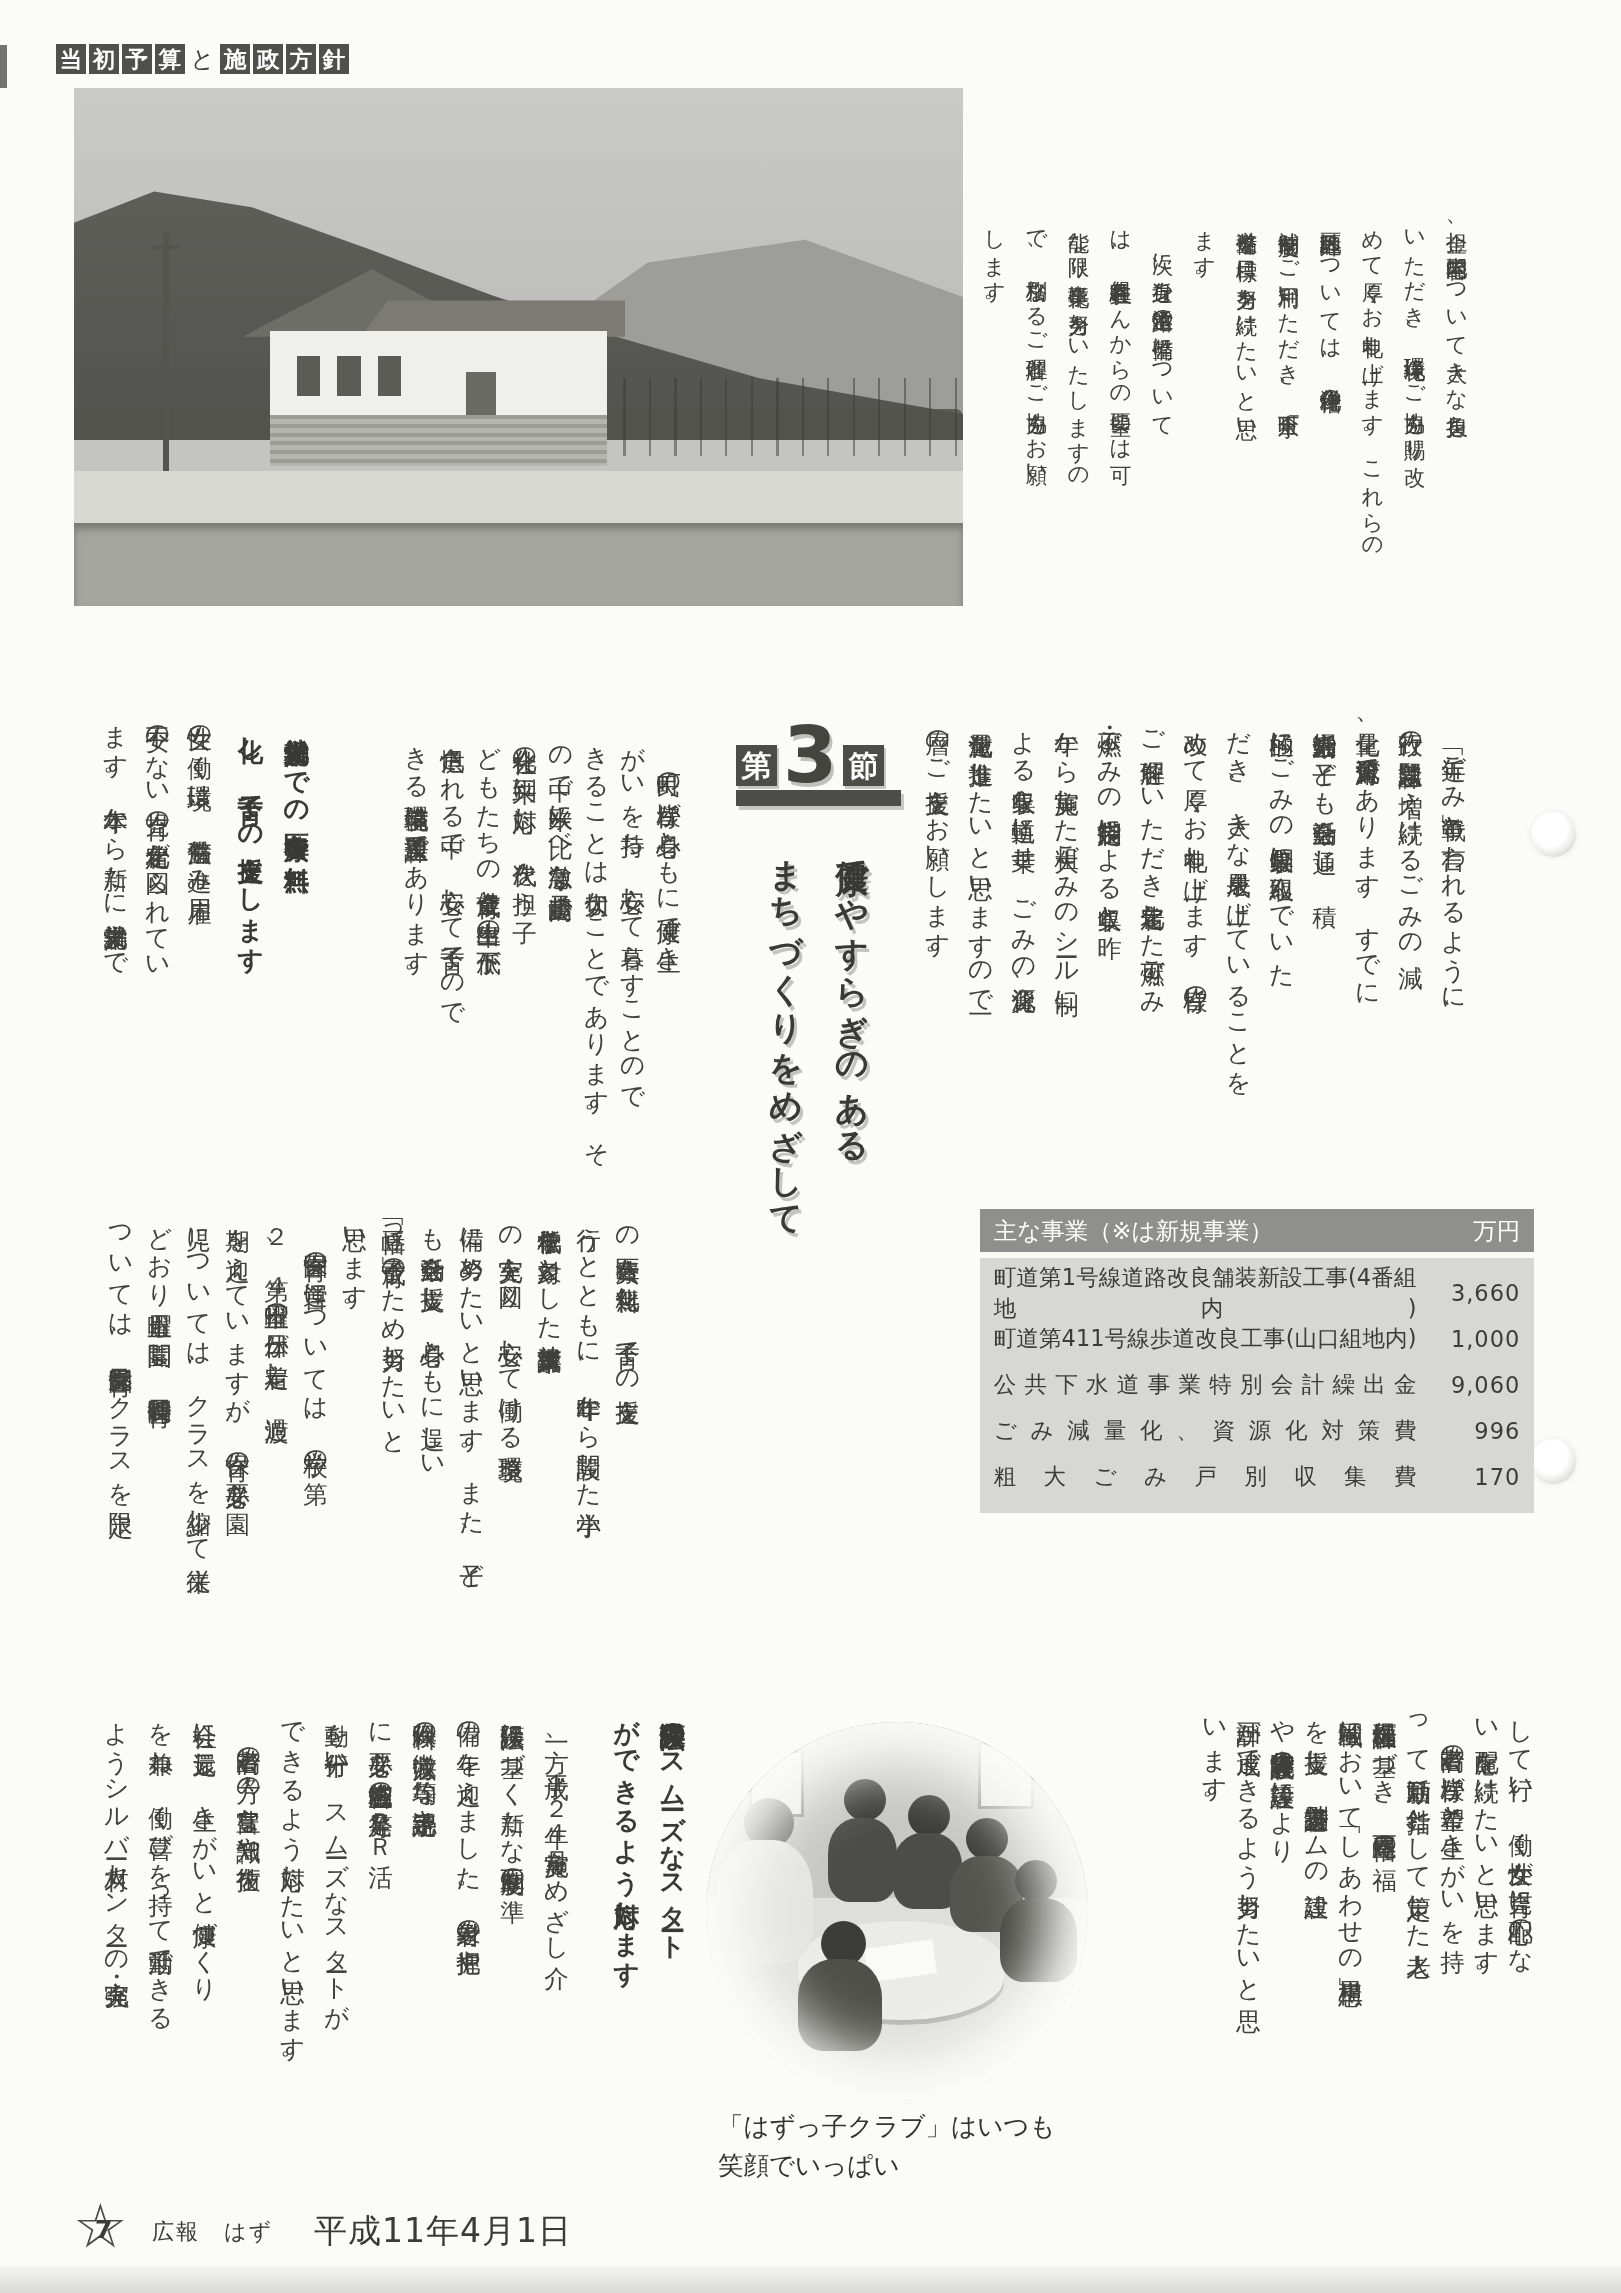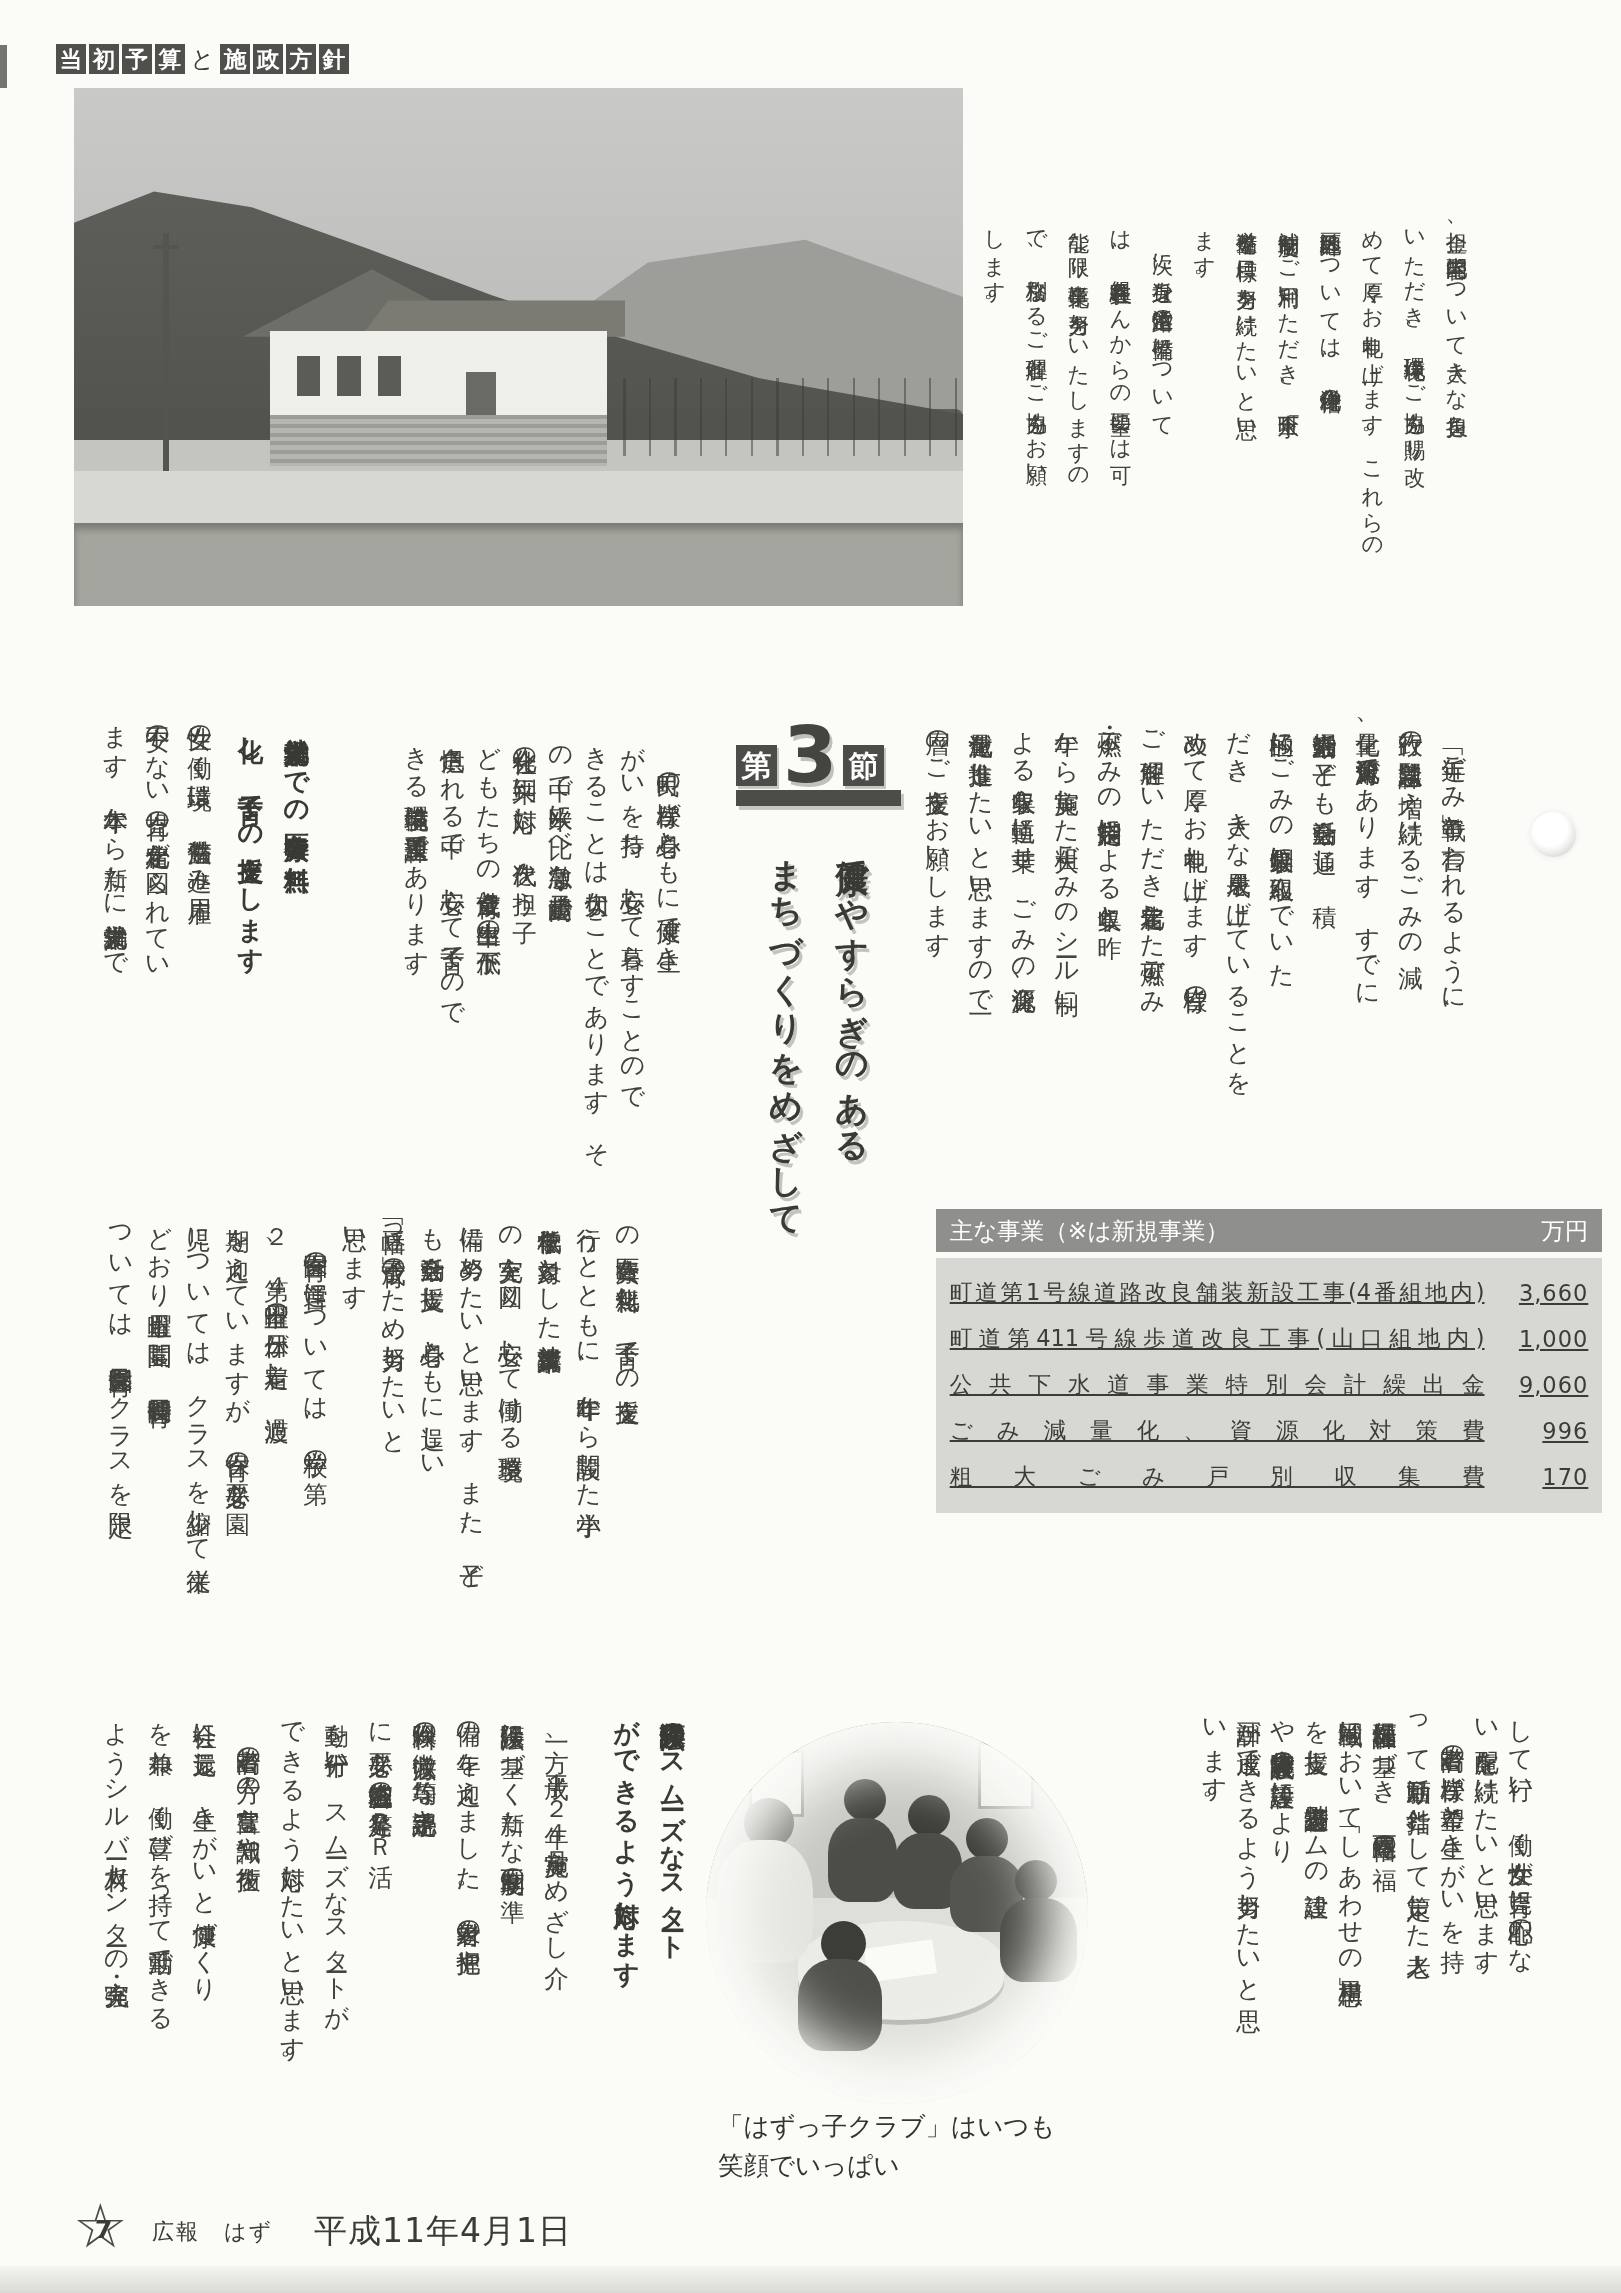--- a/index.html
+++ b/index.html
@@ -63,27 +63,27 @@
   .p1-house::after{content:"";position:absolute;left:0;bottom:0;width:100%;height:38%;
           background:repeating-linear-gradient(180deg,#9d9d97 0 3.9px,#b6b6b0 3.9px 8.8px);}
   .p1-win{top:18%;width:7%;height:30%;background:#5c5c56;}
   .p1-door{left:58%;top:30%;width:9%;height:52%;background:#6a6a64;}
   .p1-pole{left:10%;top:28%;width:5.9px;height:46%;background:#55554f;}
   .p1-pole::after{content:"";position:absolute;left:-9.8px;top:11.8px;width:25.5px;height:3.9px;background:#55554f;}
   .caption1{position:absolute;left:74px;top:619px;width:889px;text-align:center;
           font-family:"DejaVu Sans",sans-serif;font-size:24.5px;color:#333330;}
 
   
-  .btable{position:absolute;left:936px;top:1209px;width:666px;
+  .btable{position:absolute;left:980px;top:1209px;width:554px;
           font-family:"DejaVu Sans",sans-serif;}
   .thead{display:flex;justify-content:space-between;align-items:center;height:43px;
           background:#8f8f8d;color:#ffffff;font-size:23.5px;padding:0 13.7px;}
   .tbody{background:#d7d7d4;margin-top:5.9px;padding:11.8px 13.7px 13.7px;}
   .trow{display:flex;justify-content:space-between;align-items:center;height:46px;
-          font-size:22.5px;color:#3b3b37;text-decoration:underline;}
+          font-size:22.5px;color:#3b3b37;}
   .tlabel{flex:1;margin-right:9.8px;text-align:justify;text-align-last:justify;}
   .tvalue{min-width:94px;text-align:right;letter-spacing:1px;}
 
   
   .photo2{position:absolute;left:706px;top:1722px;width:382px;height:382px;border-radius:50%;
           overflow:hidden;background:radial-gradient(circle at 50% 45%,#dededa 0 55%,#eeeeea 78%,#fbfbf8 100%);}
   .photo2 *{position:absolute;}
   .p2-wall{left:0;top:0;width:100%;height:46%;background:#c7c7c3;}
   .p2-frame{top:8%;width:13%;height:16%;background:#e9e9e5;box-shadow:0 0 0 2.9px #8e8e8a;}
   .p2-table{left:24%;top:52%;width:54%;height:26%;background:#ebebe7;border-radius:50%/42%;

